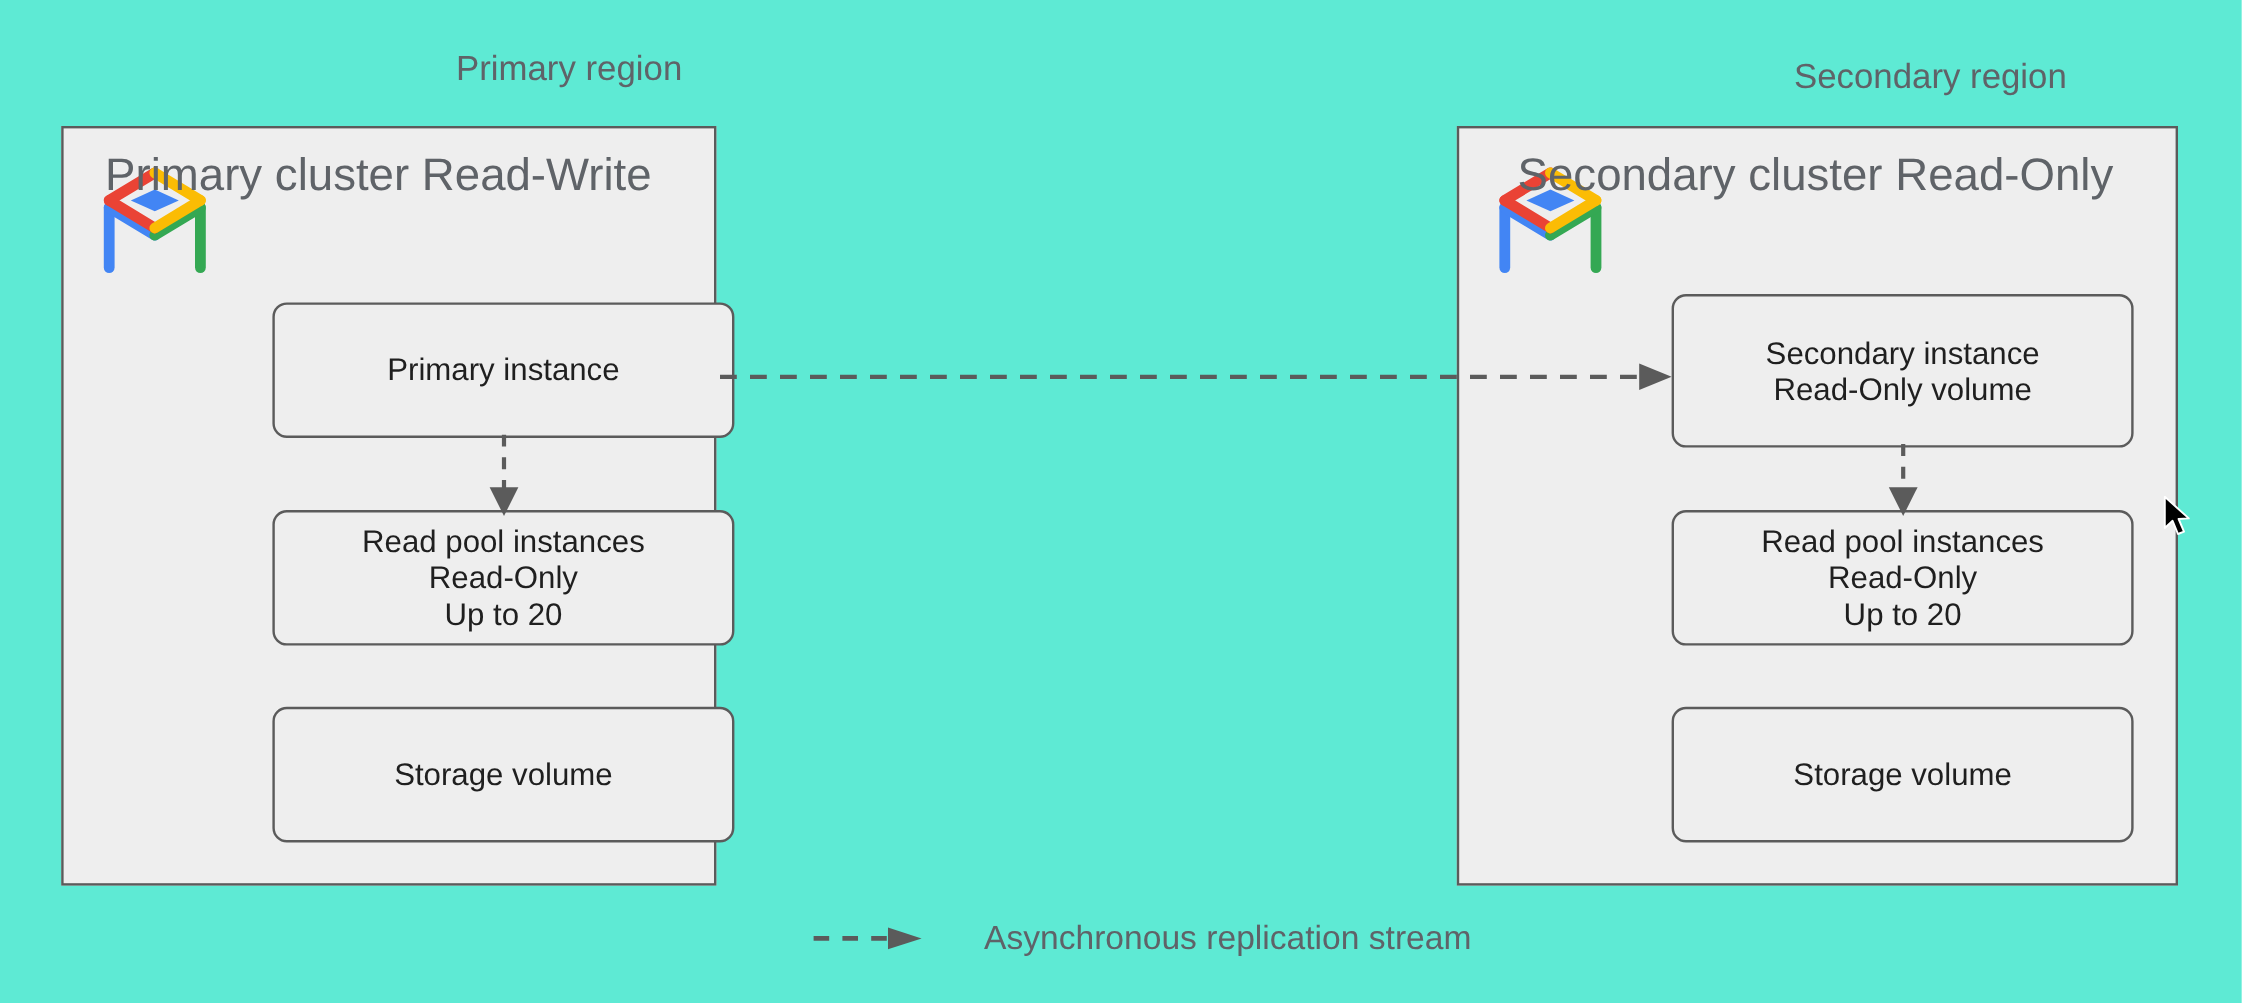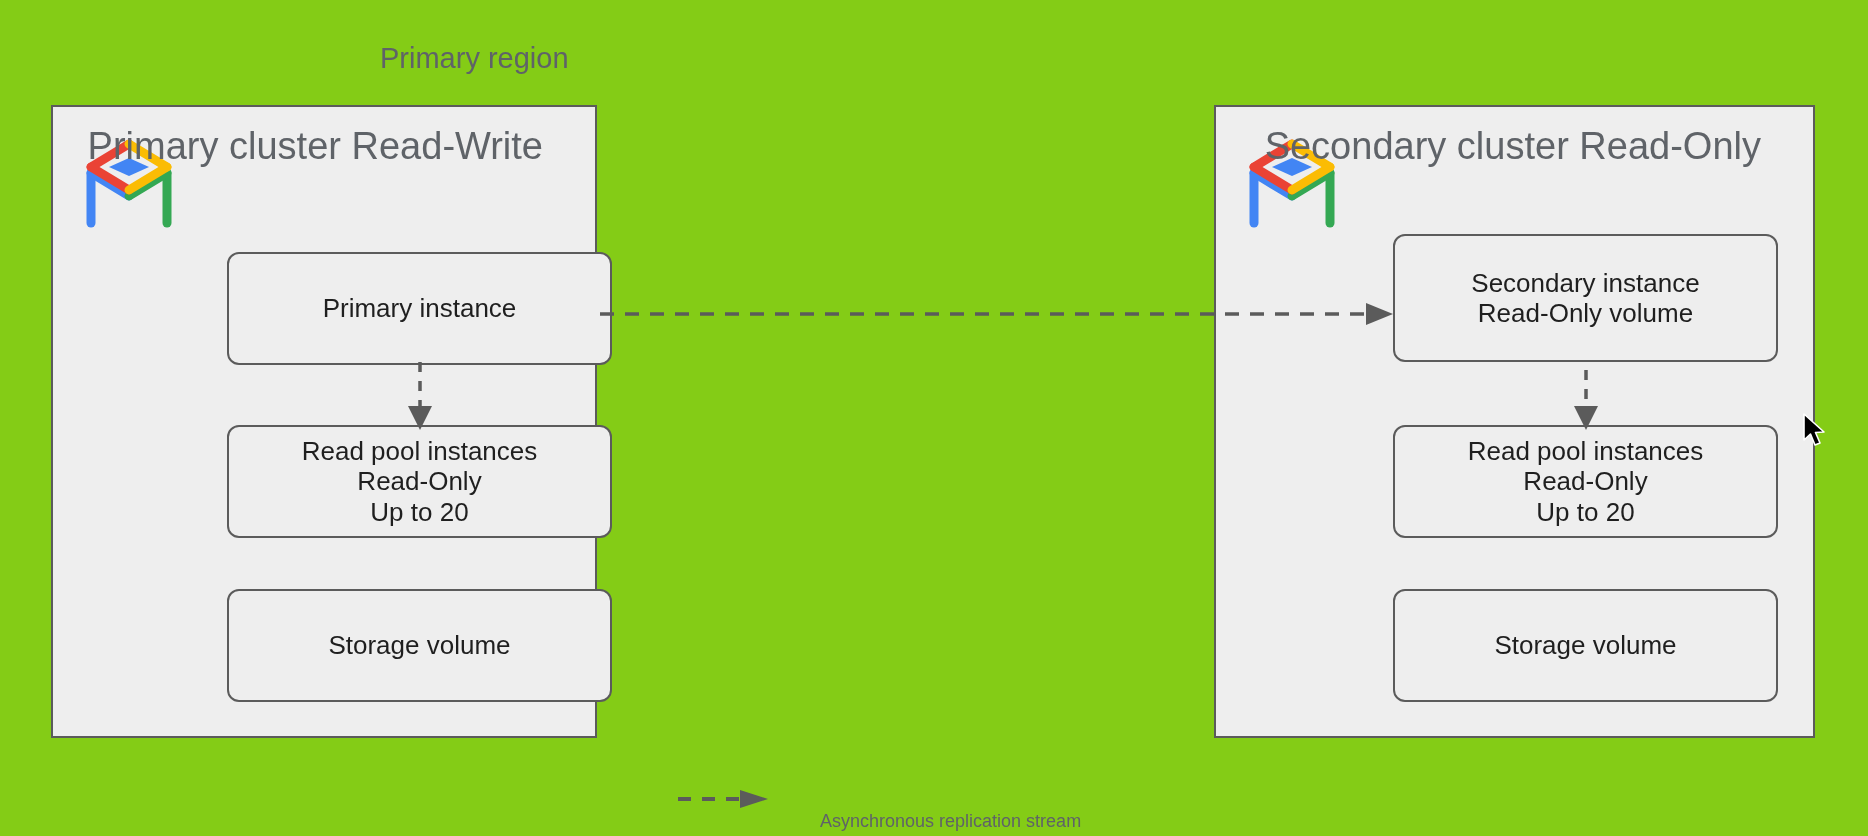--- a/index.html
+++ b/index.html
@@ -11,21 +11,21 @@
   body {
     font-family: "Liberation Sans", sans-serif;
     width: 1868px;
     height: 836px;
     overflow: hidden;
   }
   #canvas {
     position: relative;
     width: 1868px;
     height: 836px;
-    background: #84cc16;
+    background: #5eead4;
   }
 
   
   .region-caption {
     position: absolute;
     font-size: 29px;
     color: #5f6368;
     white-space: nowrap;
     line-height: 1;
   }
@@ -80,46 +80,45 @@
     text-align: center;
   }
   .node .ln { display: block; white-space: nowrap; }
 
   
   #node-primary-instance { left: 227px; top: 252px; width: 385px; height: 113px; }
   #node-primary-readpool { left: 227px; top: 425px; width: 385px; height: 113px; }
   #node-primary-storage  { left: 227px; top: 589px; width: 385px; height: 113px; }
 
   
-  #node-secondary-instance { left: 1393px; top: 234px; width: 385px; height: 128px; }
+  #node-secondary-instance { left: 1393px; top: 245px; width: 385px; height: 128px; }
   #node-secondary-readpool { left: 1393px; top: 425px; width: 385px; height: 113px; }
   #node-secondary-storage  { left: 1393px; top: 589px; width: 385px; height: 113px; }
 
   
   .conn { position: absolute; }
   #conn-primary-vert   { left: 392px;  top: 362px; width: 56px; height: 70px; }
   #conn-secondary-vert { left: 1558px; top: 370px; width: 56px; height: 62px; }
   #conn-cross-region   { left: 600px;  top: 298px; width: 800px; height: 32px; }
 
   
   #legend {
     position: absolute;
     left: 676px;
     top: 768px;
     display: flex;
     align-items: center;
     gap: 48px;
   }
   #legend-swatch { width: 96px; height: 20px; flex: none; }
   #legend-label {
-    font-size: 18px;
+    font-size: 28px;
     color: #5f6368;
     white-space: nowrap;
     line-height: 1;
-    margin-top: 44px;
   }
 
   
   #cursor {
     position: absolute;
     left: 1802px;
     top: 413px;
     width: 26px;
     height: 38px;
     pointer-events: none;
@@ -175,20 +174,21 @@
     <span class="ln">Storage volume</span>
   </div>
 
   <div class="conn" id="conn-primary-vert">
     <svg width="56" height="70" viewBox="0 0 56 70" aria-hidden="true">
       <path d="M28 0 L28 46" stroke="#5b5b5b" stroke-width="3.5" stroke-dasharray="10 9" fill="none"></path>
       <path d="M16 44 L40 44 L28 68 Z" fill="#5b5b5b"></path>
     </svg>
   </div>
 
+  <div class="region-caption" id="caption-secondary">Secondary region</div>
 
   <div class="region-panel" id="panel-secondary">
 
     <div class="logo">
       <svg viewBox="0 0 100 100" width="100" height="100" aria-hidden="true">
         <path d="M12 42 L12 92" stroke="#4285f4" stroke-width="9" stroke-linecap="round" fill="none"></path>
         <path d="M88 42 L88 92" stroke="#34a853" stroke-width="9" stroke-linecap="round" fill="none"></path>
         <path d="M12 42 L50 65" stroke="#4285f4" stroke-width="9" stroke-linecap="round" fill="none"></path>
         <path d="M50 65 L88 42" stroke="#34a853" stroke-width="9" stroke-linecap="round" fill="none"></path>
         <path d="M12 36 L50 13" stroke="#ea4335" stroke-width="9" stroke-linecap="round" fill="none"></path>

